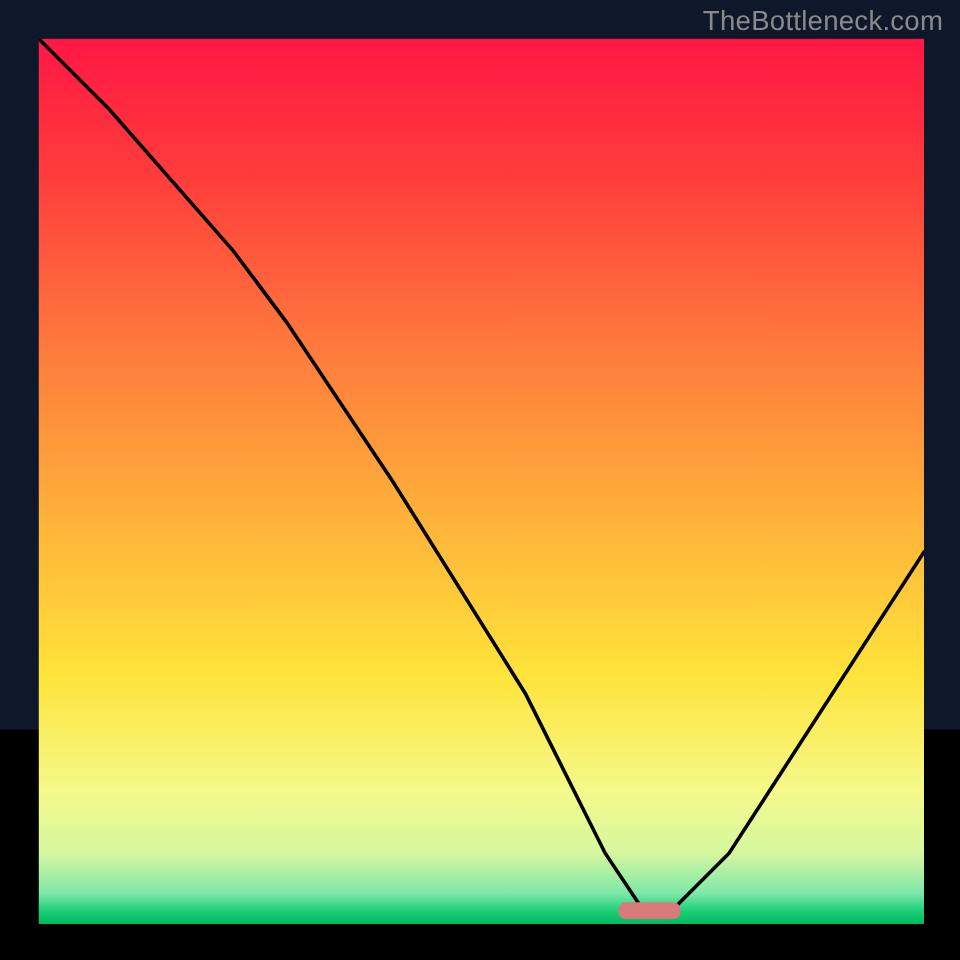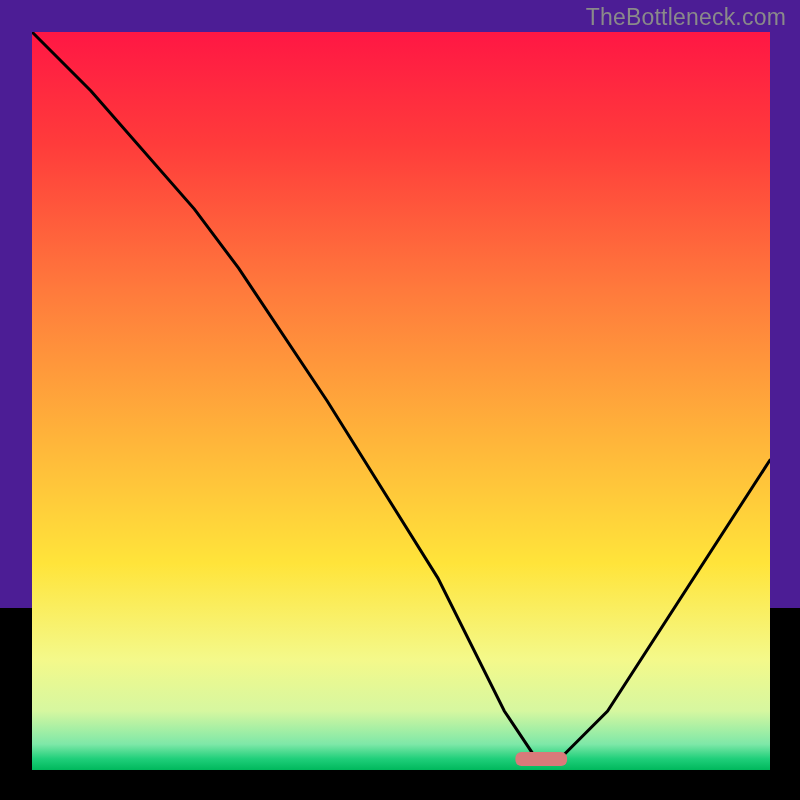--- a/index.html
+++ b/index.html
@@ -8,21 +8,21 @@
     width: 800px;
     height: 800px;
     background: #000;
     font-family: Arial, Helvetica, sans-serif;
     overflow: hidden;
   }
   .frame {
     position: relative;
     width: 800px;
     height: 608px;
-    background: #4c1d95;
+    background: #0f172a;
   }
   .attribution {
     position: absolute;
     top: 4px;
     right: 14px;
     color: #8a8a8a;
     font-size: 23px;
     font-weight: 400;
     letter-spacing: 0.2px;
   }

